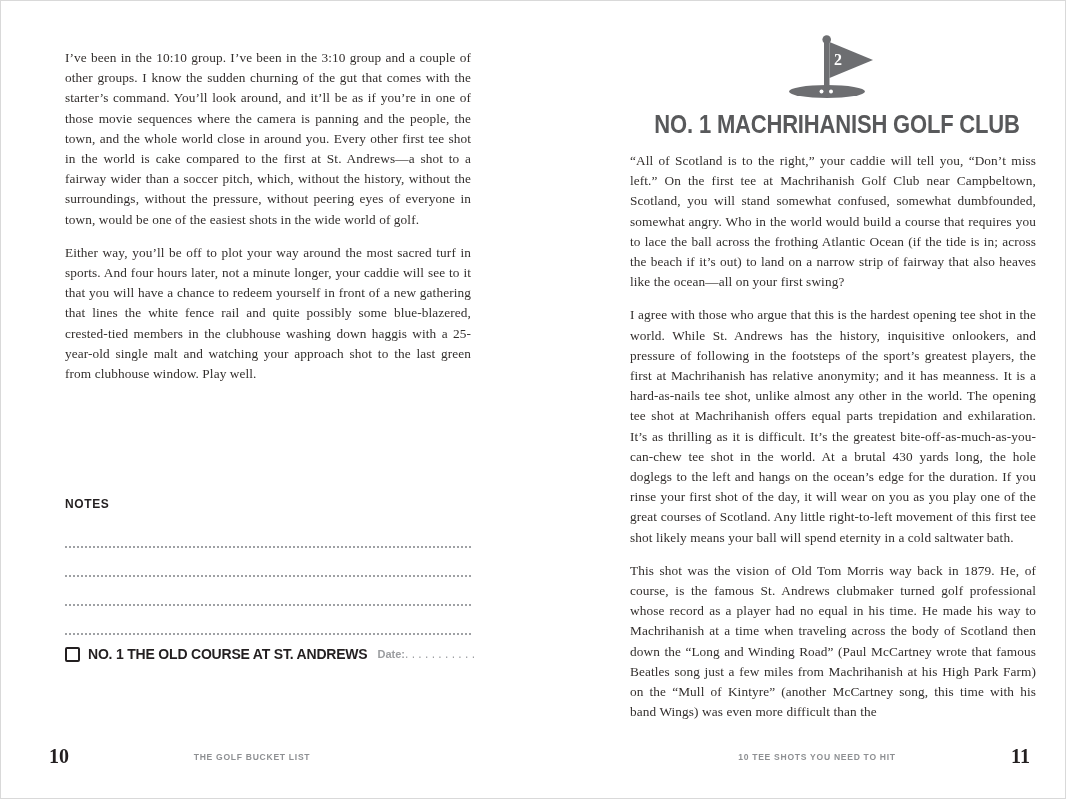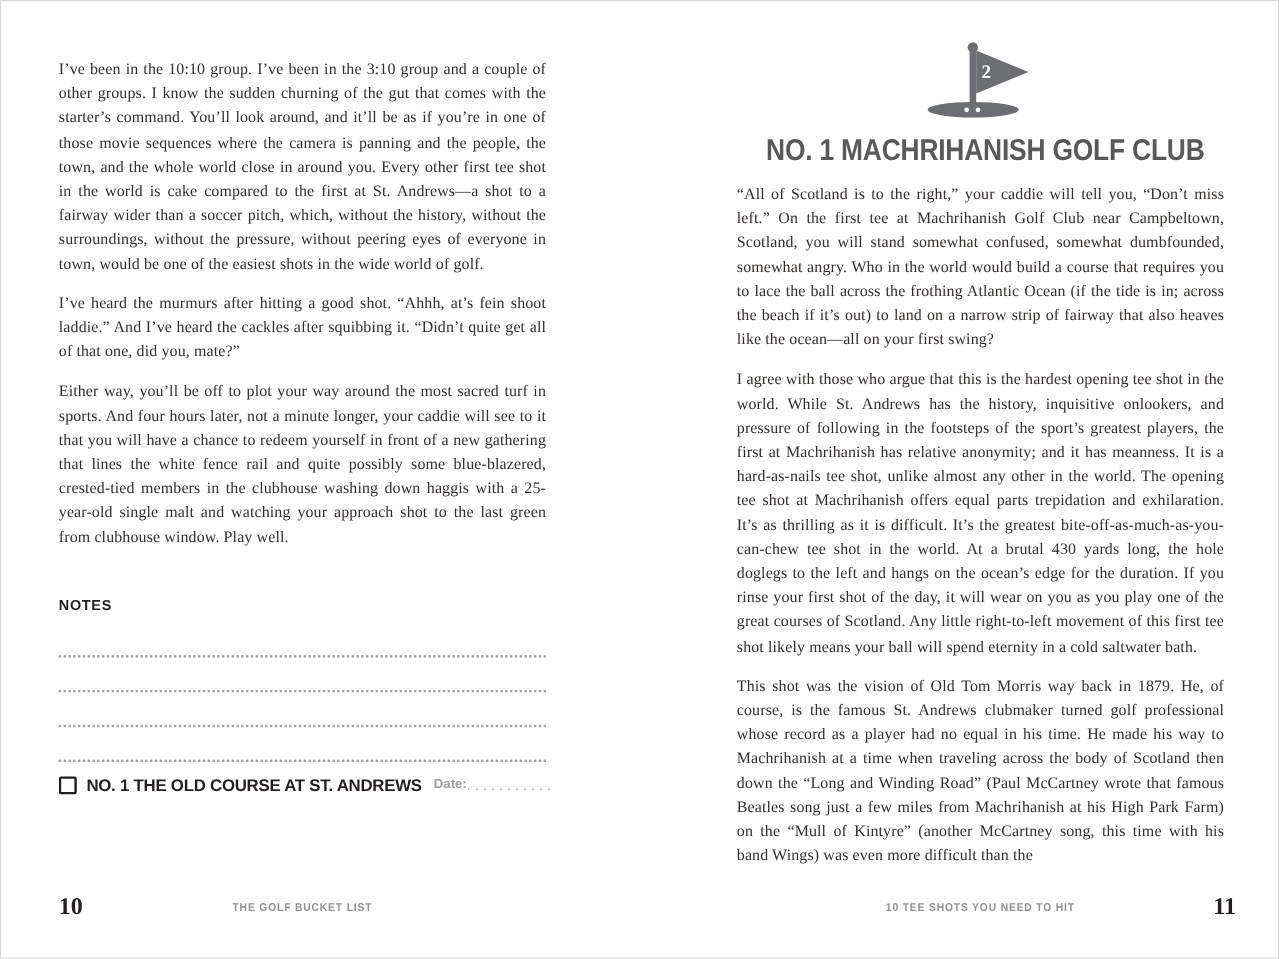--- a/index.html
+++ b/index.html
@@ -9,21 +9,21 @@
     position: relative;
     width: 1066px;
     height: 799px;
     background: #ffffff;
     border: 1px solid #d9d9d9;
     box-sizing: border-box;
     overflow: hidden;
   }
 
   
-  .page { position: absolute; width: 406px; }
+  .page { position: absolute; width: 406px; margin-left: 16px; }
   .page-left  { left: 48px;  top: 47px;  height: 700px; }
   .page-right { left: 613px; top: 33px;  height: 700px; }
 
   .body-text p {
     margin: 0 0 13px 0;
     font-family: "Liberation Serif", serif;
     font-size: 13.3px;
     line-height: 20.2px;
     color: #332f2d;
     text-align: justify;
@@ -128,21 +128,20 @@
   .footer-title-right { left: 613px; }
 </style>
 </head>
 <body>
 
 <div class="spread">
 
   <section class="page page-left">
     <div class="body-text">
       <p>I’ve been in the 10:10 group. I’ve been in the 3:10 group and a couple of other groups. I know the sudden churning of the gut that comes with the starter’s command. You’ll look around, and it’ll be as if you’re in one of those movie sequences where the camera is panning and the people, the town, and the whole world close in around you. Every other first tee shot in the world is cake compared to the first at St. Andrews—a shot to a fairway wider than a soccer pitch, which, without the history, without the surroundings, without the pressure, without peering eyes of everyone in town, would be one of the easiest shots in the wide world of golf.</p>
-      <p>I’ve heard the murmurs after hitting a good shot. “Ahhh, at’s fein shoot laddie.” And I’ve heard the cackles after squibbing it. “Didn’t quite get all of that one, did you, mate?”</p>
       <p>Either way, you’ll be off to plot your way around the most sacred turf in sports. And four hours later, not a minute longer, your caddie will see to it that you will have a chance to redeem yourself in front of a new gathering that lines the white fence rail and quite possibly some blue-blazered, crested-tied members in the clubhouse washing down haggis with a 25-year-old single malt and watching your approach shot to the last green from clubhouse window. Play well.</p>
     </div>
 
     <h2 class="notes-heading">NOTES</h2>
 
     <div class="notes-lines">
       <div class="dotted-line"></div>
       <div class="dotted-line"></div>
       <div class="dotted-line"></div>
       <div class="dotted-line"></div>

